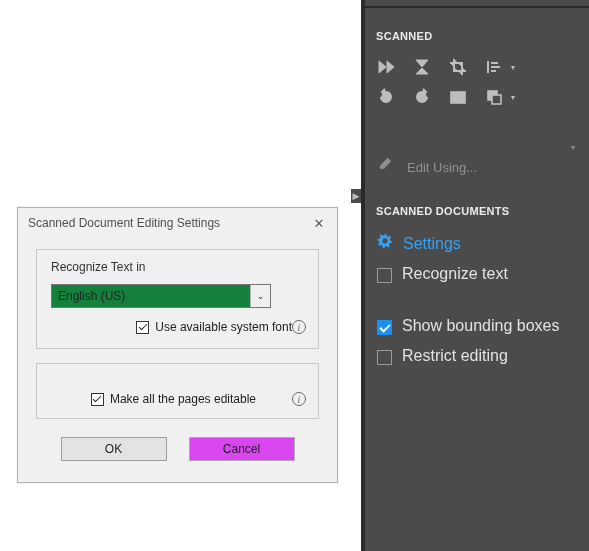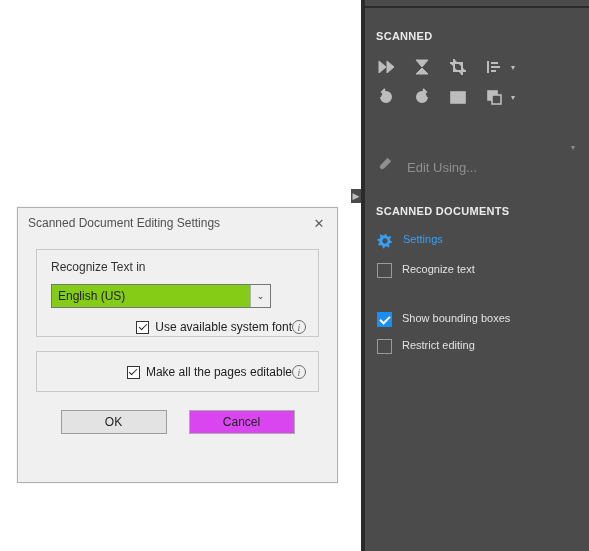--- a/index.html
+++ b/index.html
@@ -57,24 +57,24 @@
     top: 189px;
     width: 10px; height: 14px;
     background: #4b4b4b;
     color: #c0c0c0;
     display: flex; align-items: center; justify-content: center;
     font-size: 9px;
     cursor: pointer;
   }
 
   .settings-row, .check-row {
-    display: flex; align-items: flex-start;
+    display: flex; align-items: flex-end;
     gap: 10px;
     padding: 6px 4px 6px 4px;
-    font-size: 11px;
+    font-size: 16px;
   }
   .settings-row { color: #37a0f4; }
   .gear-icon svg { fill: #37a0f4; }
   .checkbox {
     width: 15px; height: 15px;
     border: 1.5px solid #9a9a9a;
     display: inline-flex; align-items: center; justify-content: center;
     flex-shrink: 0;
   }
   .checkbox.checked {
@@ -116,32 +116,32 @@
     cursor: pointer;
     color: #606060;
     font-size: 13px;
   }
   .dialog-body {
     padding: 11px 18px 0 18px;
   }
   .group-box {
     border: 1px solid #c9c9c9;
     background: #f0f0f0;
-    padding: 10px 12px 2px 14px;
+    padding: 10px 12px 14px 14px;
     margin-bottom: 14px;
   }
   .group-label {
     font-size: 12px;
     color: #333;
     margin-bottom: 10px;
   }
   .lang-select {
     width: 220px;
     height: 24px;
-    background: #84cc16;
+    background: #15803d;
     border: 1px solid #767676;
     font-size: 12px;
     padding: 2px 22px 2px 6px;
     color: #222;
     position: relative;
     display: flex; align-items: center;
     cursor: pointer;
   }
   .lang-select .dd-btn {
     position: absolute;
@@ -322,21 +322,21 @@
       <div class="inline-check-row">
         <div class="inline-left">
           <span class="win-checkbox checked"></span>
           <span>Use available system font</span>
         </div>
         <span class="info-icon">i</span>
       </div>
     </div>
 
     <div class="group-box" style="padding-top:12px; padding-bottom:12px;">
-      <div class="inline-check-row" style="margin-top:1px;">
+      <div class="inline-check-row" style="margin-top:16px;gap:36px;">
         <div class="inline-left">
           <span class="win-checkbox checked"></span>
           <span>Make all the pages editable</span>
         </div>
         <span class="info-icon">i</span>
       </div>
     </div>
 
     <div class="dialog-buttons">
       <div class="dlg-btn">

